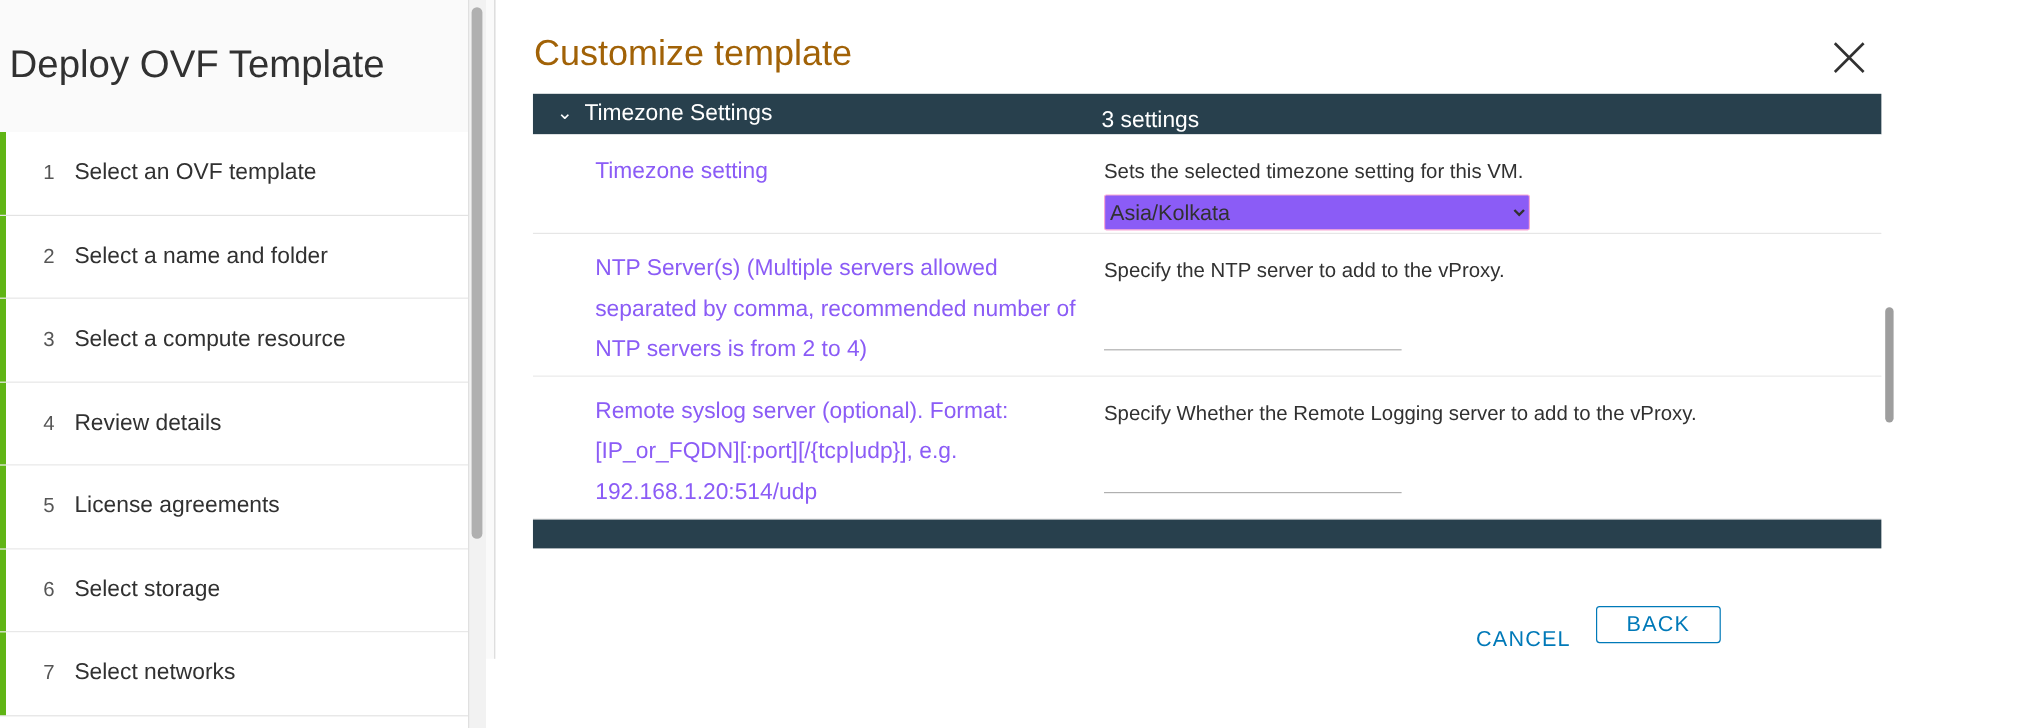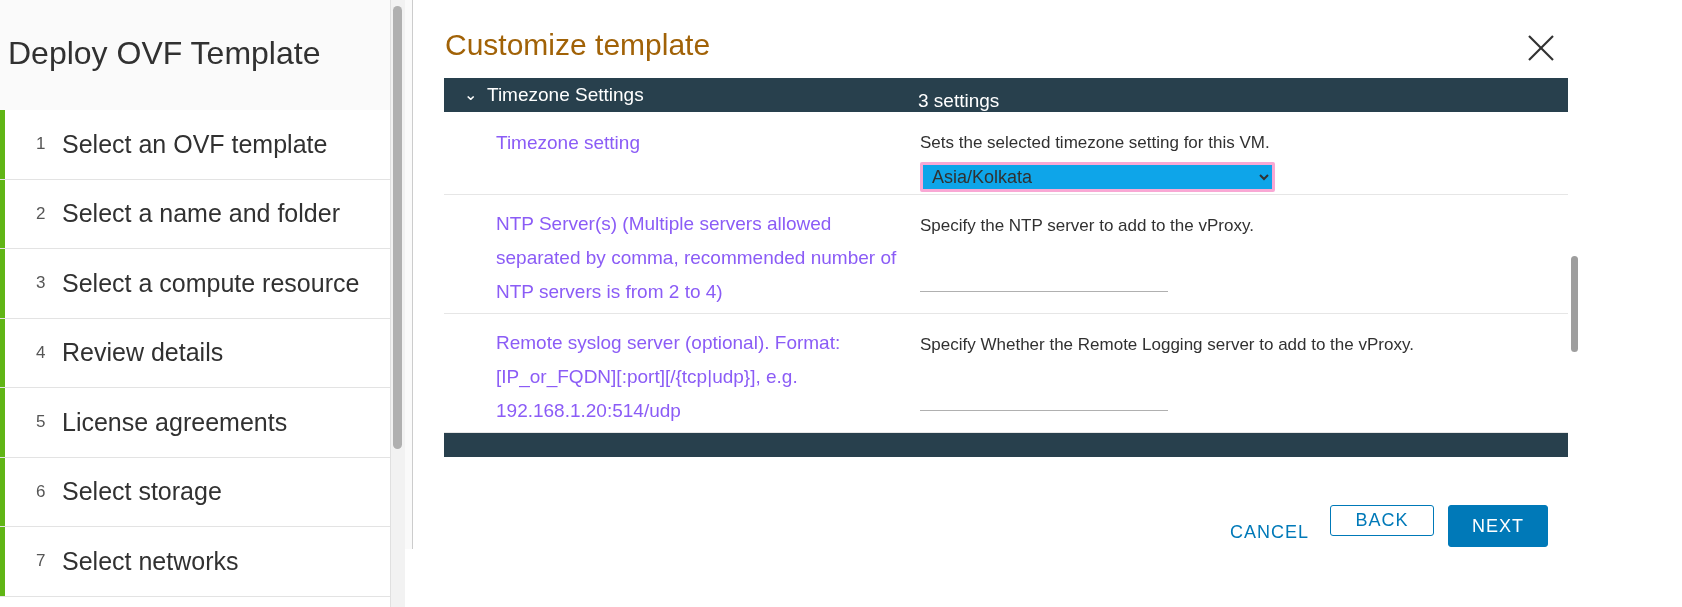--- a/index.html
+++ b/index.html
@@ -98,21 +98,21 @@
   }
   .step .num {
     position: absolute;
     left: 36px;
     font-size: 17px;
     color: #565656;
   }
   .step .label {
     position: absolute;
     left: 62px;
-    font-size: 25px;
+    font-size: 19px;
     color: #313131;
     white-space: nowrap;
   }
 
   
   #left-scroll-track {
     position: absolute;
     left: 390px; top: 0;
     width: 14px; height: 607px;
     background: #f2f2f2;
@@ -211,24 +211,23 @@
   .srow .sinput-wrap {
     position: absolute;
     left: 476px;
   }
   select.tz-select {
     width: 355px;
     height: 30px;
     font-size: 18px;
     font-family: "Liberation Sans", sans-serif;
     color: #313131;
-    background: #0ea5e9;
-    border: 3px solid #f9a8d4;
+    background: #8b5cf6;
+    border: 1px solid #f9a8d4;
     border-radius: 2px;
-    padding-left: 5px;
   }
   input.line-input {
     width: 248px;
     height: 22px;
     font-size: 18px;
     font-family: "Liberation Sans", sans-serif;
     color: #313131;
     background: transparent;
     border: none;
     border-bottom: 1px solid #b0b0b0;
@@ -409,16 +408,15 @@
       </div>
 
       <div class="group-header partial"></div>
     </div>
 
     <div id="right-scroll-thumb"></div>
 
     <div id="footer">
       <button id="cancel-button">CANCEL</button>
       <button id="back-button">BACK</button>
-      <button id="next-button">NEXT</button>
     </div>
   </div>
 </div>
 
 </body></html>

